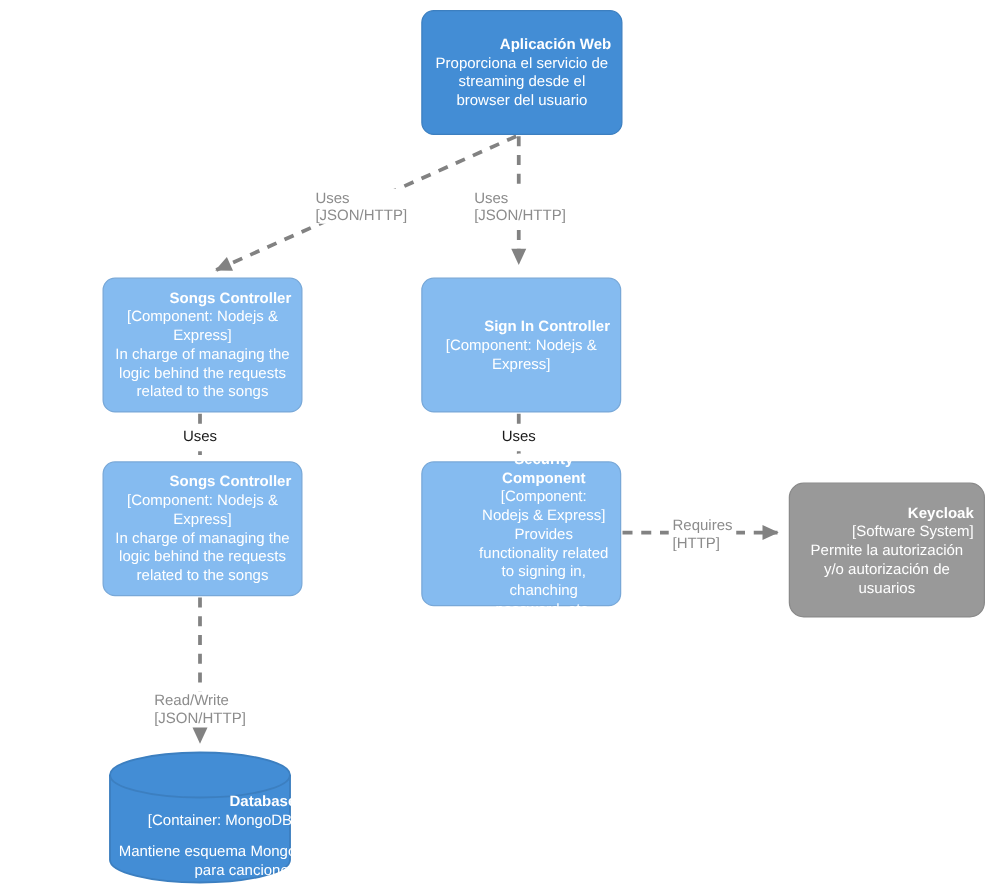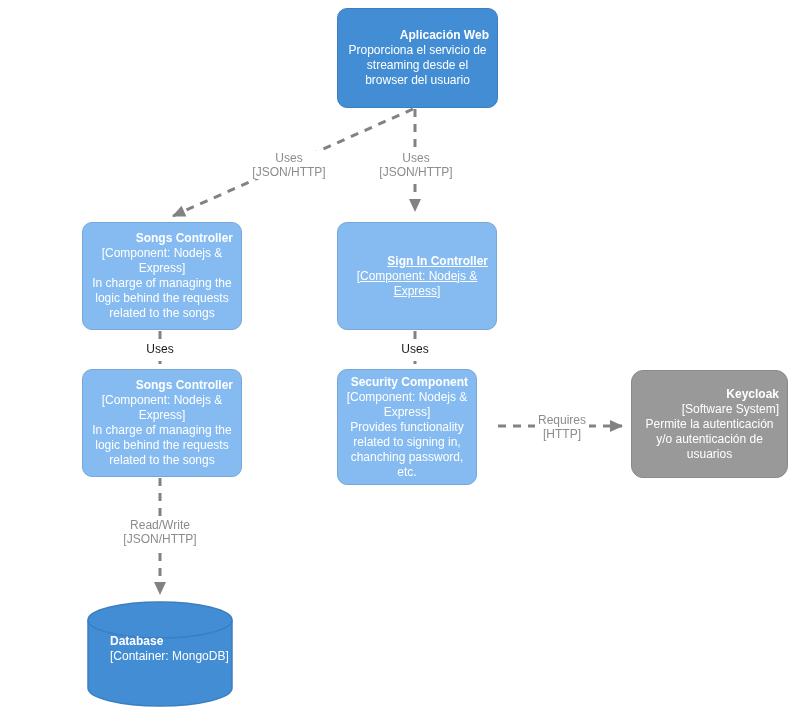--- a/index.html
+++ b/index.html
@@ -14,27 +14,27 @@
     display: flex; flex-direction: column; justify-content: center;
     font-size: 12px; line-height: 15px; padding: 6px 8px; align-items: flex-end;
   }
   .container-blue { background: #438DD5; border: 1px solid #3C7FC0; }
   .component-blue { background: #85BBF0; border: 1px solid #78A8D8; }
   .system-gray   { background: #999999; border: 1px solid #8A8A8A; border-radius: 12px; }
   .node-title { font-weight: bold; }
   .node-desc  { }
   .db-text {
     position: absolute; left: 88px; top: 634px; width: 149px;
-    color: #ffffff; text-align: left; font-size: 12px; line-height: 15px; margin-left: 22px;
+    color: #ffffff; text-align: right; font-size: 12px; line-height: 15px;
   }
   .db-text .node-desc { margin-top: 10px; }
   .edge-label {
     position: absolute; transform: translate(-50%, -50%);
     background: #ffffff; color: #8C8C8C; font-size: 12px; line-height: 14px;
-    text-align: center; padding: 0 3px; white-space: nowrap;
+    padding: 0 3px; white-space: nowrap;
   }
   .edge-label.dark { color: #1A1A1A; }
 </style>
 </head>
 <body>
 
 <div>
 
   <svg id="canvas-svg">
     <defs>
@@ -65,46 +65,47 @@
     <div class="node-title">Aplicación Web</div>
     <div class="node-desc">Proporciona el servicio de streaming desde el browser del usuario</div>
   </div>
 
   <div class="node component-blue" style="left:82px; top:222px; width:160px; height:108px;">
     <div class="node-title">Songs Controller</div>
     <div class="node-subtitle">[Component: Nodejs &amp; Express]</div>
     <div class="node-desc">In charge of managing the logic behind the requests related to the songs</div>
   </div>
 
-  <div class="node component-blue" style="left:337px; top:222px; width:160px; height:108px;text-decoration:underline;">
+  <div class="node component-blue" style="left:337px; top:222px; width:160px; height:108px;">
     <div class="node-title">Sign In Controller</div>
     <div class="node-subtitle">[Component: Nodejs &amp; Express]</div>
   </div>
 
   <div class="node component-blue" style="left:82px; top:369px; width:160px; height:108px;">
     <div class="node-title">Songs Controller</div>
     <div class="node-subtitle">[Component: Nodejs &amp; Express]</div>
     <div class="node-desc">In charge of managing the logic behind the requests related to the songs</div>
   </div>
 
-  <div class="node component-blue" style="left:337px; top:369px; width:140px; height:116px;">
+  <div class="node component-blue" style="left:337px; top:369px; width:160px; height:116px;padding-left:44px;">
     <div class="node-title">Security Component</div>
     <div class="node-subtitle">[Component: Nodejs &amp; Express]</div>
     <div class="node-desc">Provides functionality related to signing in, chanching password, etc.</div>
   </div>
 
-  <div class="node system-gray" style="left:631px; top:370px; width:157px; height:108px;">
+  <div class="node system-gray" style="left:631px; top:386px; width:157px; height:108px;">
     <div class="node-title">Keycloak</div>
     <div class="node-subtitle">[Software System]</div>
-    <div class="node-desc">Permite la autenticación y/o autenticación de usuarios</div>
+    <div class="node-desc">Permite la autorización y/o autorización de usuarios</div>
   </div>
 
   <div class="db-text">
     <div class="node-title">Database</div>
     <div class="node-subtitle">[Container: MongoDB]</div>
+    <div class="node-desc">Mantiene esquema Mongo para canciones</div>
   </div>
 
   <div class="edge-label" style="left:289px; top:165px;">
     <div>Uses</div>
     <div>[JSON/HTTP]</div>
   </div>
 
   <div class="edge-label" style="left:416px; top:165px;">
     <div>Uses</div>
     <div>[JSON/HTTP]</div>
@@ -116,18 +117,18 @@
 
   <div class="edge-label dark" style="left:415px; top:349px;">
     <div>Uses</div>
   </div>
 
   <div class="edge-label" style="left:562px; top:427px;">
     <div>Requires</div>
     <div>[HTTP]</div>
   </div>
 
-  <div class="edge-label" style="left:160px; top:532px;">
+  <div class="edge-label" style="left:160px; top:567px;">
     <div>Read/Write</div>
     <div>[JSON/HTTP]</div>
   </div>
 
 </div>
 
 </body></html>

